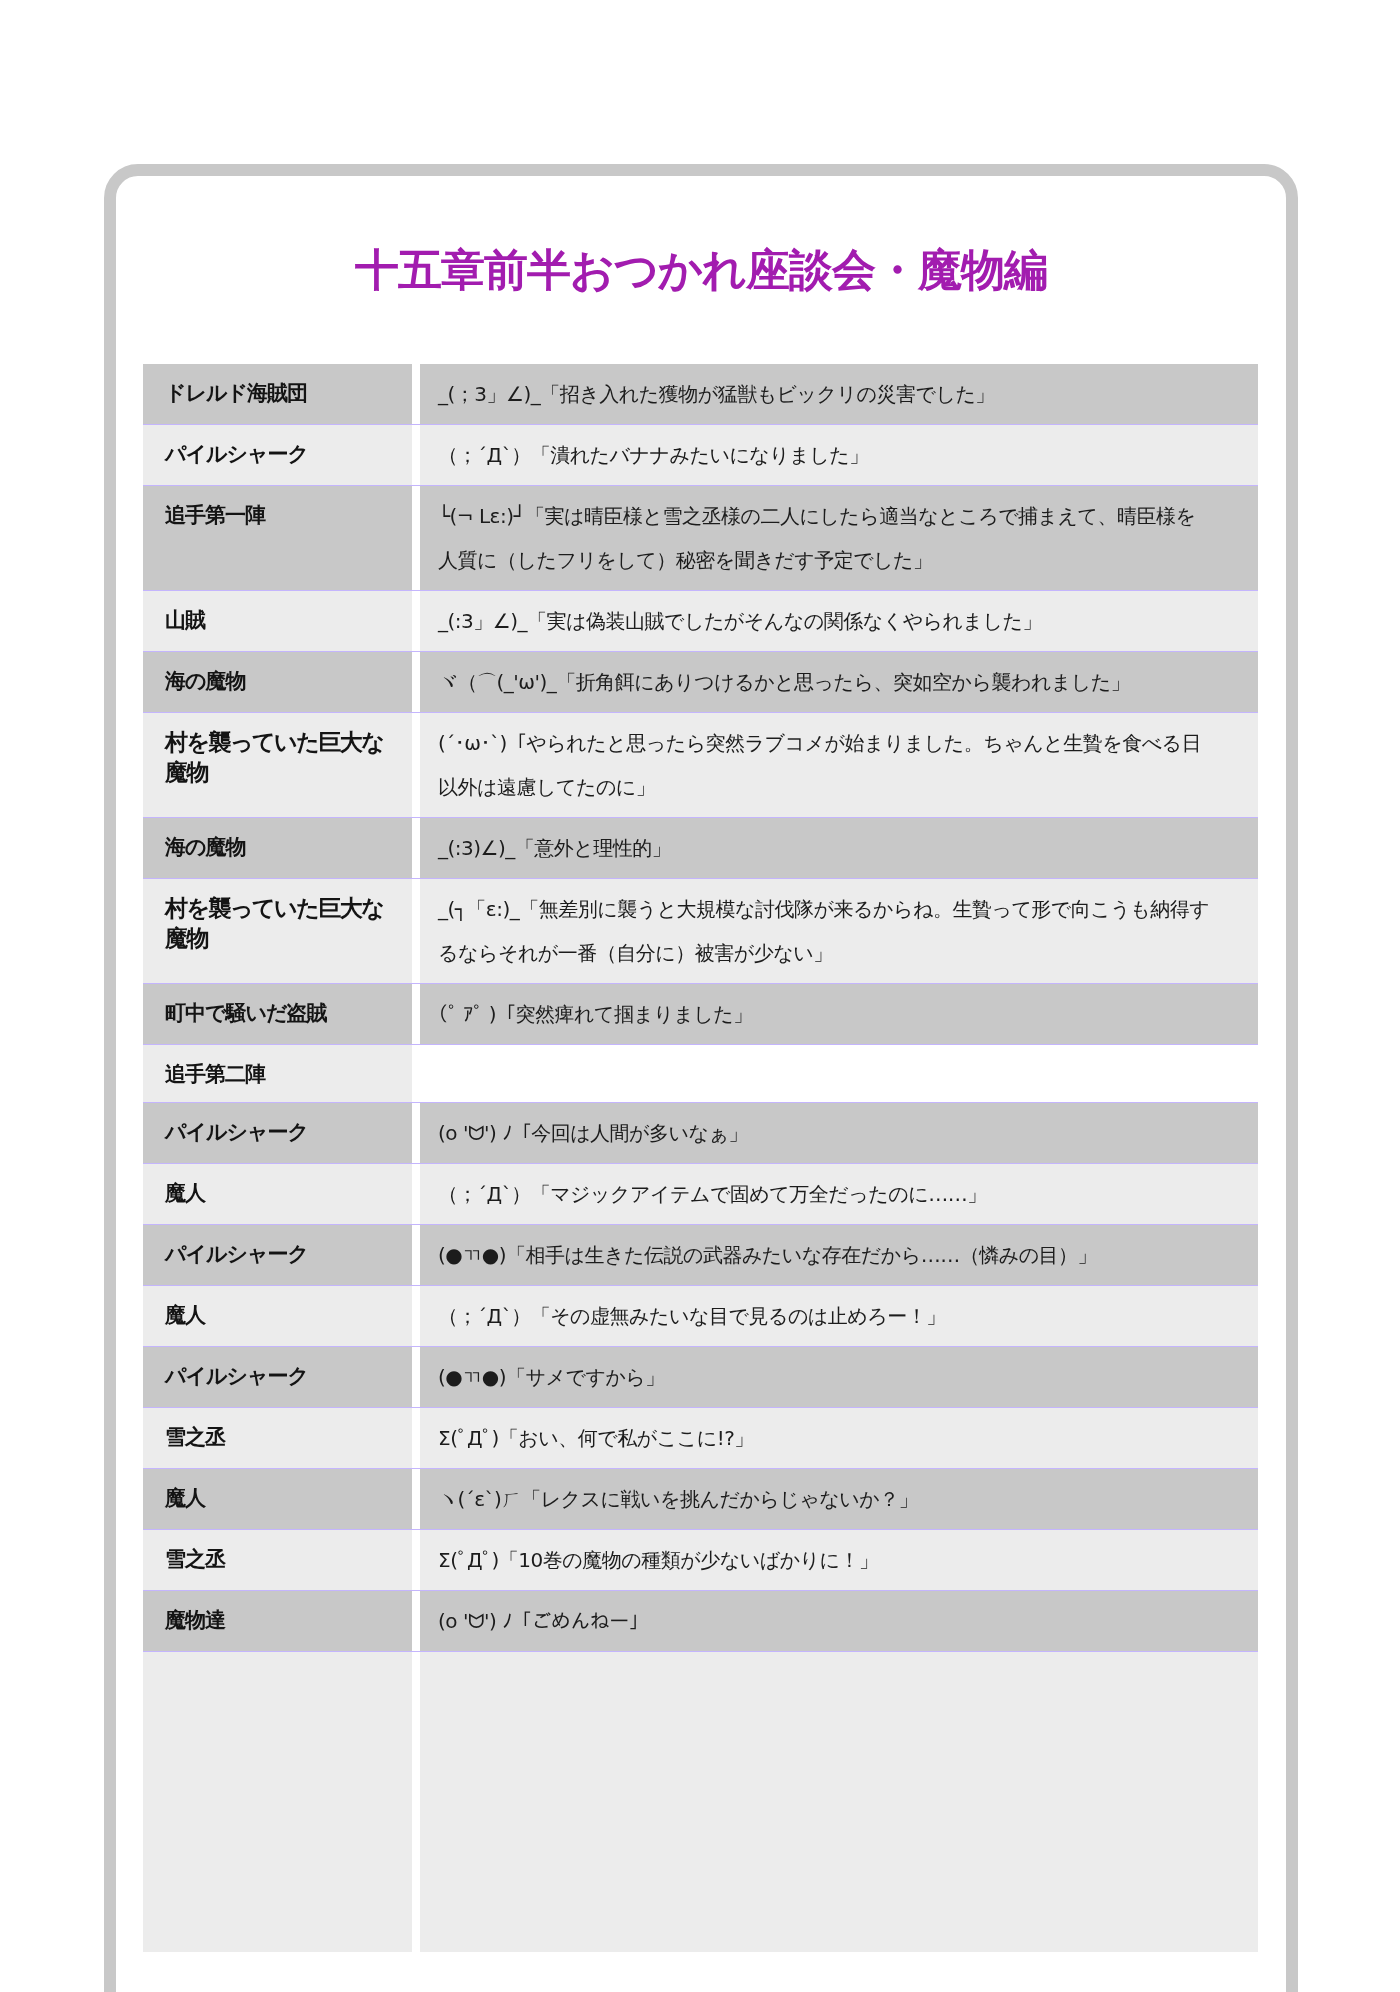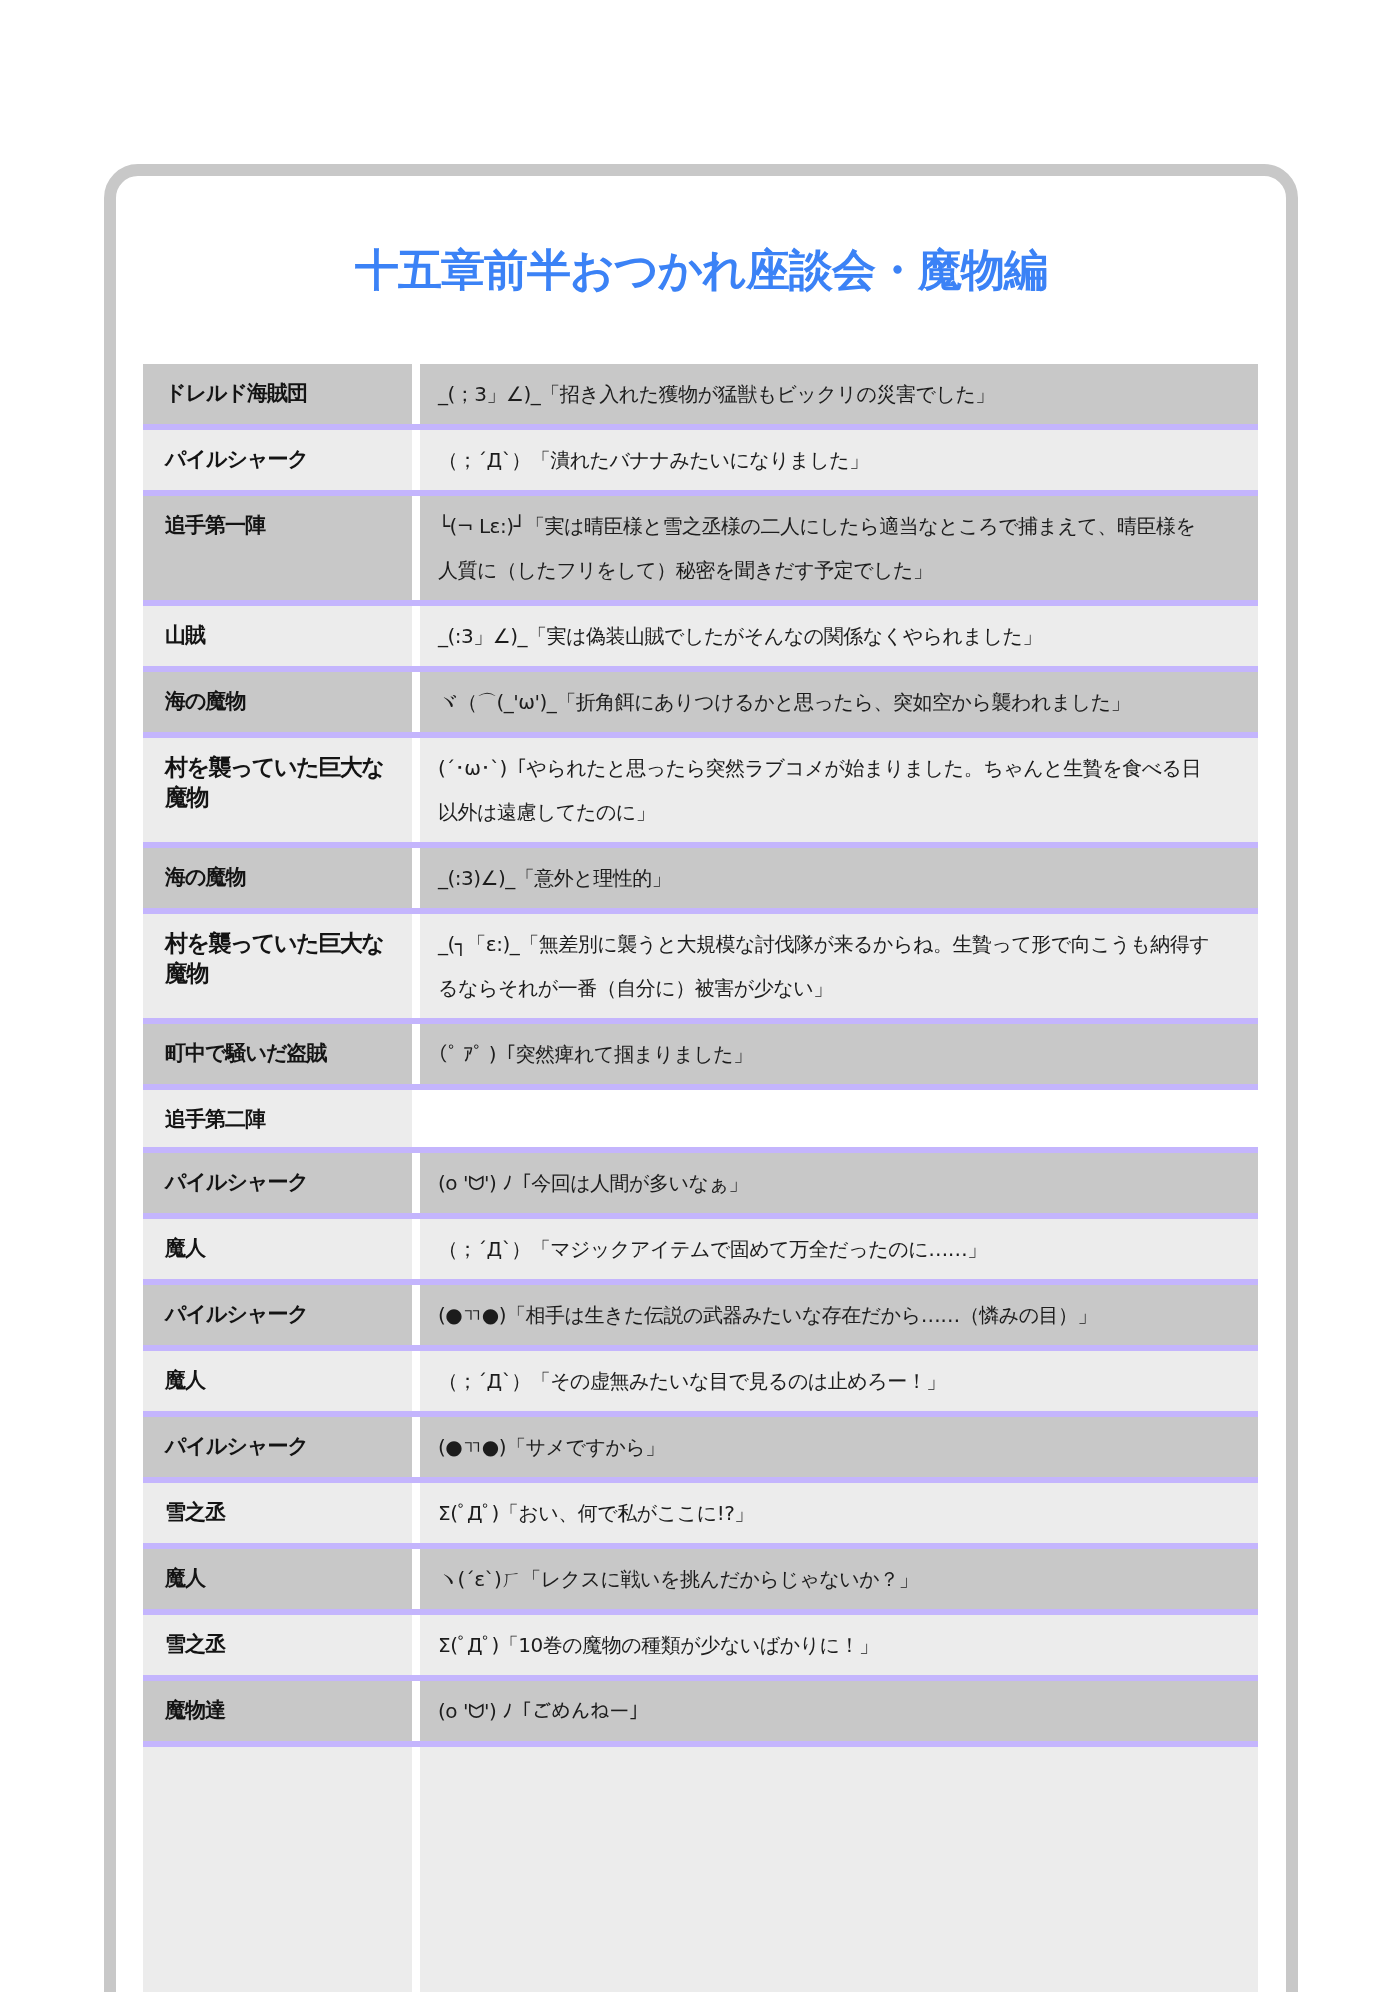--- a/index.html
+++ b/index.html
@@ -29,39 +29,39 @@
     .title {
       position: absolute;
       left: 0;
       top: 64px;
       width: 100%;
       text-align: center;
       font-family: "DejaVu Sans", sans-serif;
       font-weight: bold;
       font-size: 44px;
       letter-spacing: -1px;
-      color: #3b82f6;
+      color: #a21caf;
       line-height: 60px;
       margin: 0;
     }
     .table {
       position: absolute;
       left: 27px;
       top: 188px;
       width: 1115px;
     }
     .row {
       display: flex;
       align-items: stretch;
     }
     .row.dark .name-cell,
     .row.dark .line-cell { background: #c8c8c8; }
     .row.light .name-cell,
     .row.light .line-cell { background: #ececec; }
-    .row + .row { border-top: 6px solid #c4b5fd; }
+    .row + .row { border-top: 1px solid #c4b5fd; }
     .name-cell {
       width: 269px;
       flex: 0 0 269px;
       padding: 14px 16px 13px 22px;
       box-sizing: border-box;
       font-family: "DejaVu Sans", sans-serif;
       font-weight: bold;
       font-size: 21px;
       line-height: 30px;
       letter-spacing: -1px;

